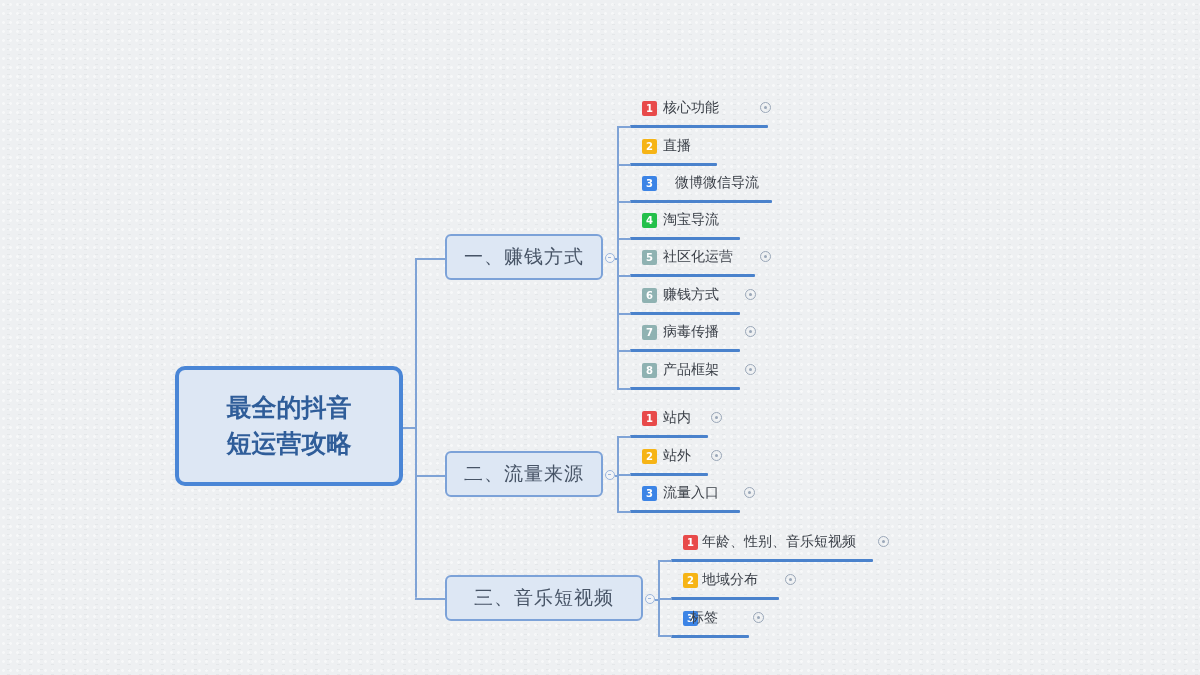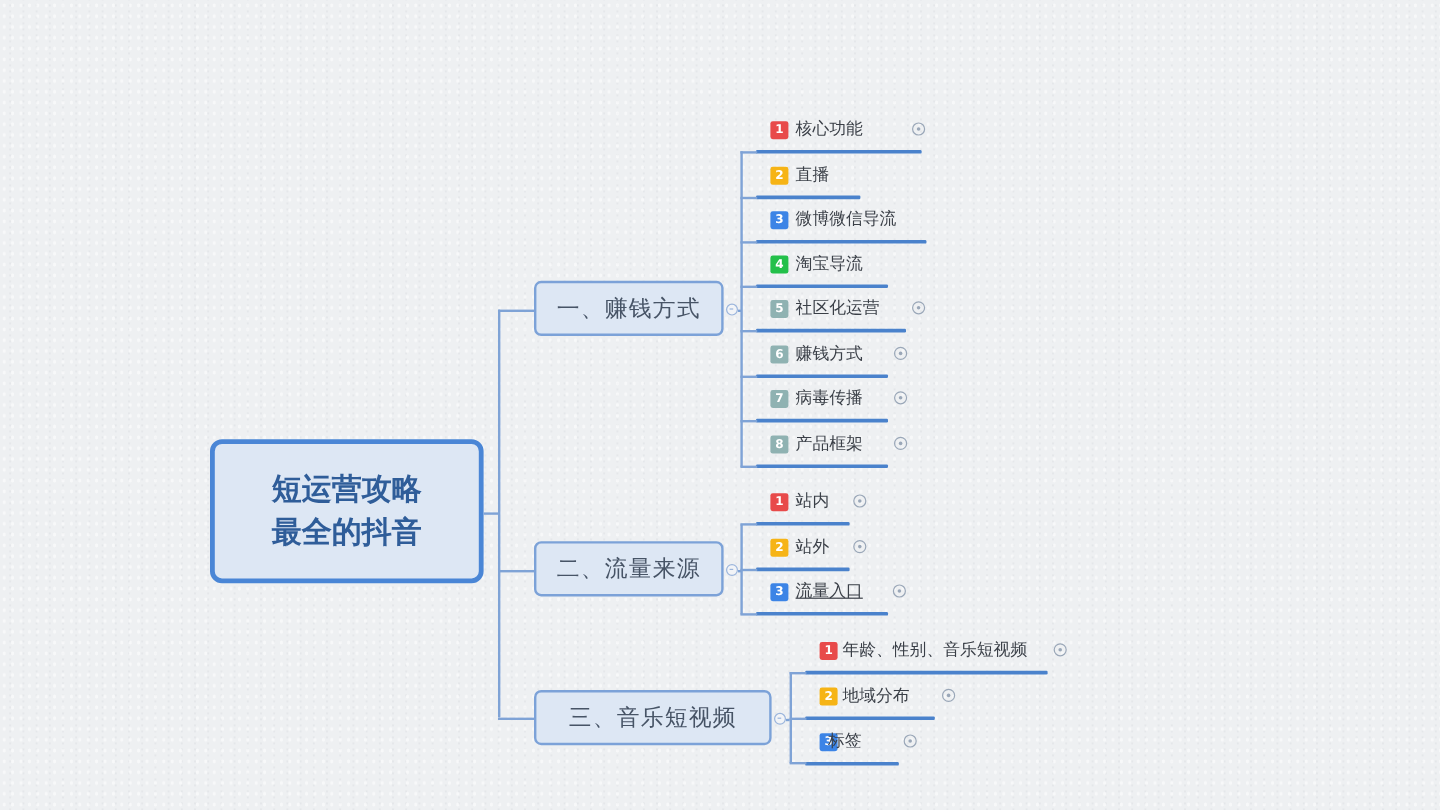--- a/index.html
+++ b/index.html
@@ -48,22 +48,22 @@
     border: 1.5px solid #9aa7b8; border-radius: 50%;
   }
   .expand::after {
     content: ""; position: absolute; left: 2.5px; top: 2.5px; width: 3px; height: 3px; border-radius: 50%; background: #9aa7b8;
   }
 </style>
 </head>
 <body>
 
 <div class="root">
+  <div>最全的抖音</div>
   <div>短运营攻略</div>
-  <div>最全的抖音</div>
 </div>
 
 <div class="line" style="left:403px; top:427px; width:12px; height:1.5px;"></div>
 <div class="line" style="left:415px; top:258px; width:1.5px; height:340px; border-radius:4px;"></div>
 <div class="line" style="left:415px; top:258px; width:31px; height:1.5px;"></div>
 <div class="line" style="left:415px; top:475px; width:31px; height:1.5px;"></div>
 <div class="line" style="left:415px; top:598px; width:31px; height:1.5px;"></div>
 
 <div class="branch" style="left:445px; top:234px; width:158px;">
   <span>一、赚钱方式</span>
@@ -83,21 +83,21 @@
 <div class="leaf" style="left:617px; top:136px; width:120px;">
   <div class="under" style="width:87px; left:13px;"></div>
   <div class="badge" style="left:25px; background:#f6b416;">2</div>
   <div class="leaf-text" style="left:46px;">直播</div>
 </div>
 <div class="line" style="left:617px; top:164px; width:14px; height:1.5px;"></div>
 
 <div class="leaf" style="left:617px; top:173px; width:160px;">
   <div class="under" style="width:142px; left:13px;"></div>
   <div class="badge" style="left:25px; background:#3c84e6;">3</div>
-  <div class="leaf-text" style="left:46px;">微博微信导流</div>
+  <div class="leaf-text" style="left:58px;">微博微信导流</div>
 </div>
 <div class="line" style="left:617px; top:201px; width:14px; height:1.5px;"></div>
 
 <div class="leaf" style="left:617px; top:210px; width:140px;">
   <div class="under" style="width:110px; left:13px;"></div>
   <div class="badge" style="left:25px; background:#23c04a;">4</div>
   <div class="leaf-text" style="left:46px;">淘宝导流</div>
 </div>
 <div class="line" style="left:617px; top:238px; width:14px; height:1.5px;"></div>
 
@@ -152,21 +152,21 @@
   <div class="under" style="width:78px; left:13px;"></div>
   <div class="badge" style="left:25px; background:#f6b416;">2</div>
   <div class="leaf-text" style="left:46px;">站外</div>
   <div class="expand" style="left:94px;"></div>
 </div>
 <div class="line" style="left:617px; top:474px; width:14px; height:1.5px;"></div>
 
 <div class="leaf" style="left:617px; top:483px; width:150px;">
   <div class="under" style="width:110px; left:13px;"></div>
   <div class="badge" style="left:25px; background:#3c84e6;">3</div>
-  <div class="leaf-text" style="left:46px;text-decoration:underline;">流量入口</div>
+  <div class="leaf-text" style="left:46px;">流量入口</div>
   <div class="expand" style="left:127px;"></div>
 </div>
 <div class="line" style="left:617px; top:511px; width:14px; height:1.5px;"></div>
 
 <div class="branch" style="left:445px; top:575px; width:198px;">
   <span>三、音乐短视频</span>
 </div>
 <div class="collapse" style="left:645px; top:594px;"></div>
 <div class="line" style="left:655px; top:599px; width:3px; height:1.5px;"></div>
 <div class="line" style="left:658px; top:560px; width:1.5px; height:76px;"></div>

